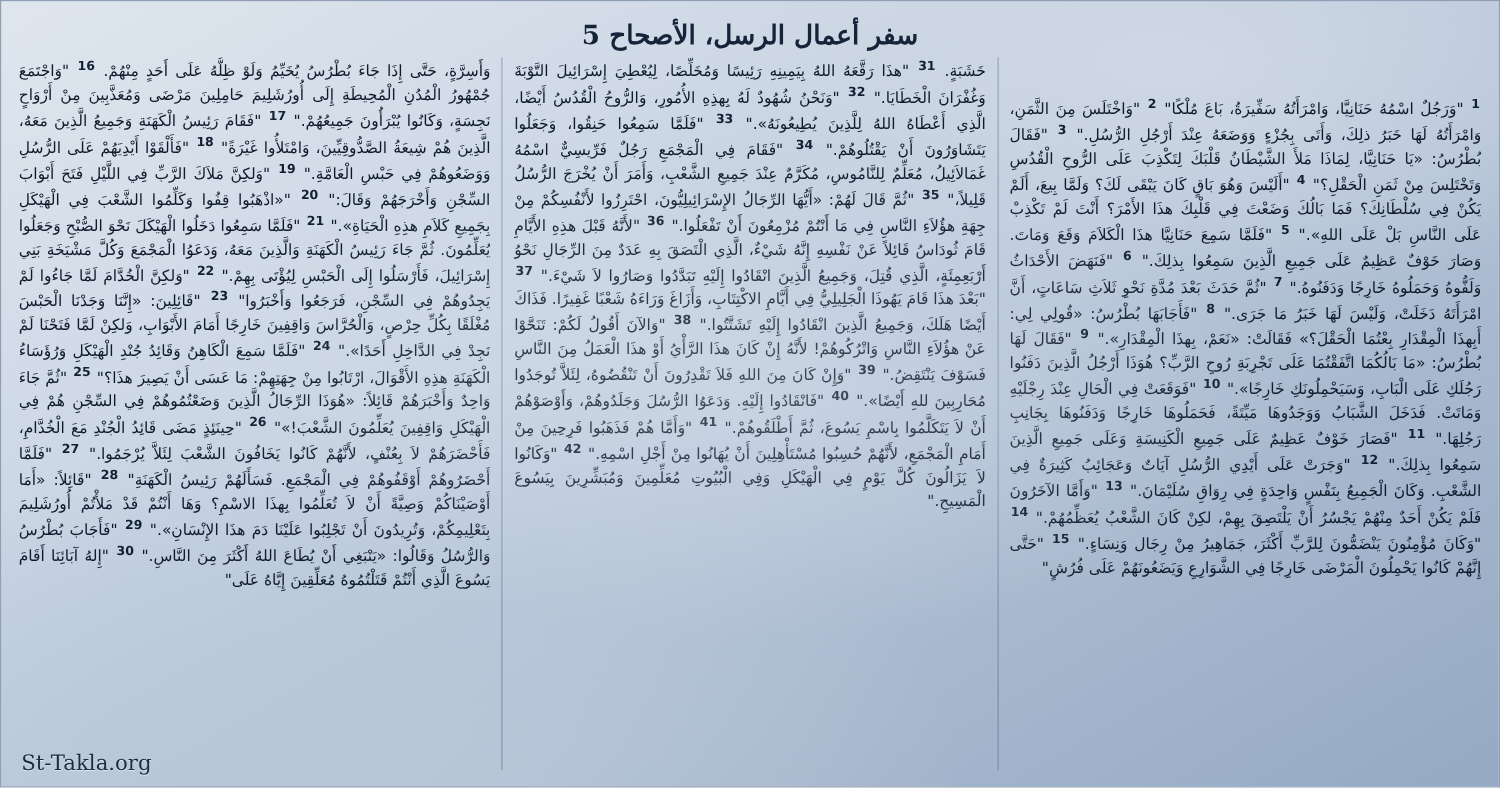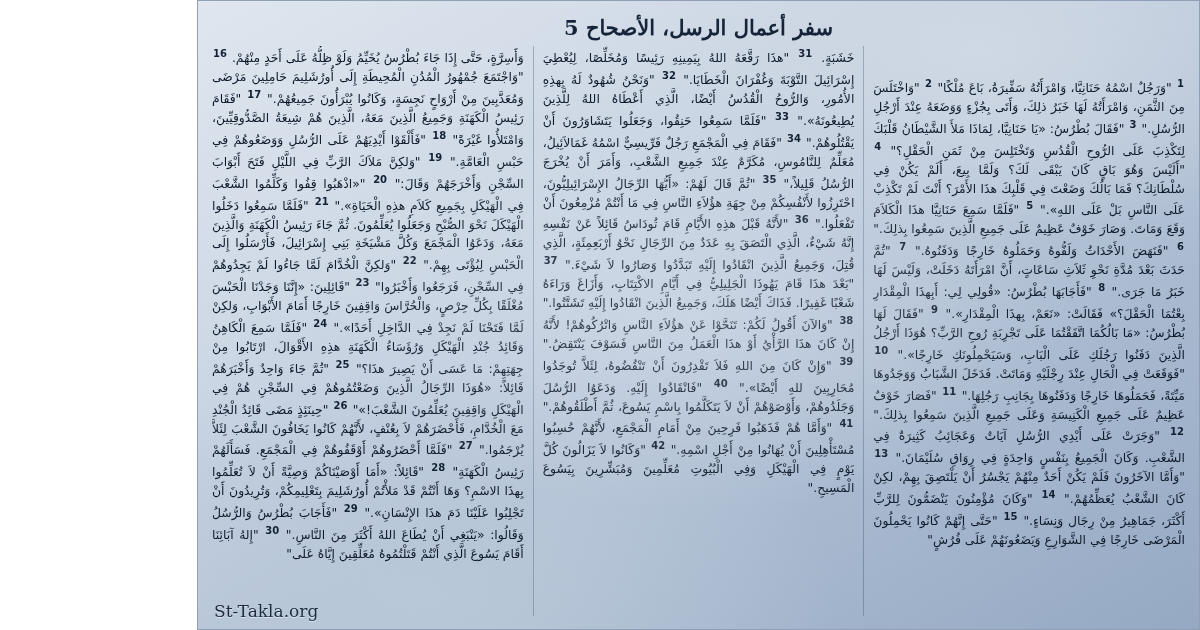--- a/index.html
+++ b/index.html
@@ -7,21 +7,21 @@
     padding: 0;
   }
   body {
     width: 1200px;
     height: 630px;
     overflow: hidden;
     font-family: "DejaVu Sans", sans-serif;
   }
   .page {
     position: relative;
-    width: 1003px;
+    width: 1200px;
     height: 630px;
     box-sizing: border-box;
     background:
       radial-gradient(ellipse 70% 60% at 22% 95%, #b9c8d8 0%, rgba(185,200,216,0) 60%),
       radial-gradient(ellipse 60% 50% at 78% 8%, #cfd8e4 0%, rgba(207,216,228,0) 62%),
       linear-gradient(150deg, #dfe6ee 0%, #cfd9e6 28%, #b9c7da 52%, #a8b9cf 72%, #95a9c3 100%);
     border: 1px solid #8fa0b6;
     padding: 10px 14px 10px 14px;
   }
   .page::after {

